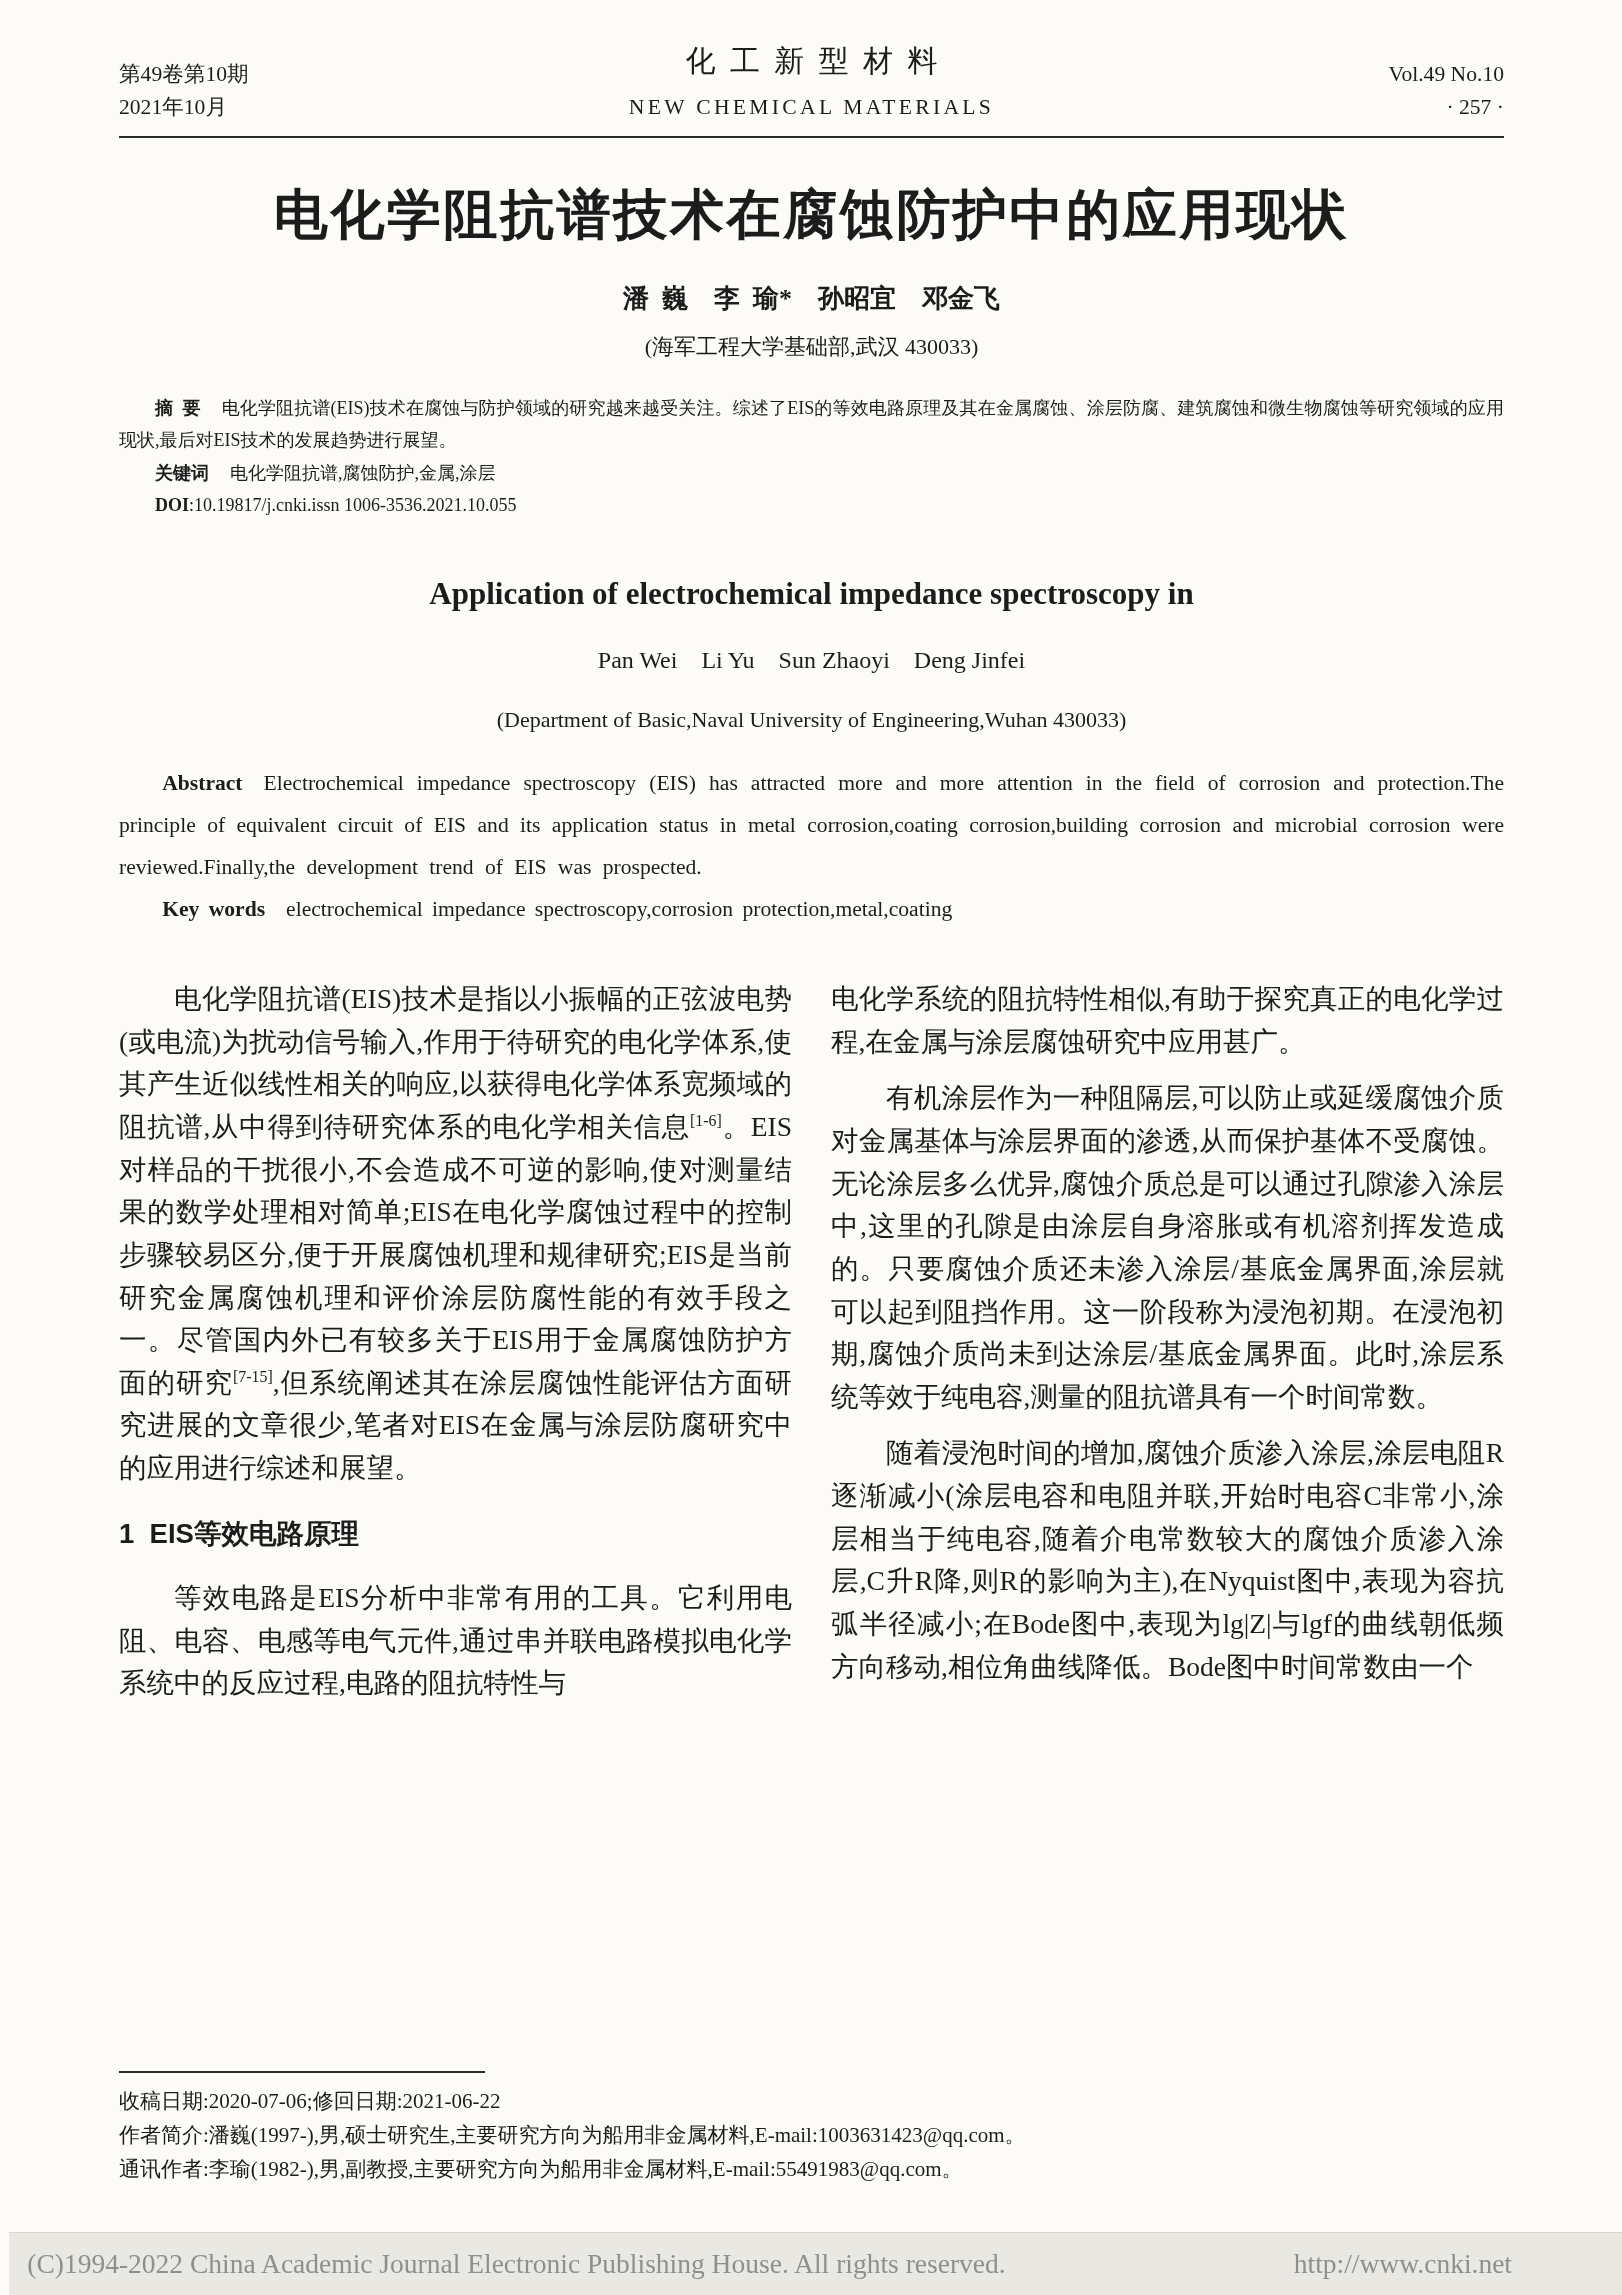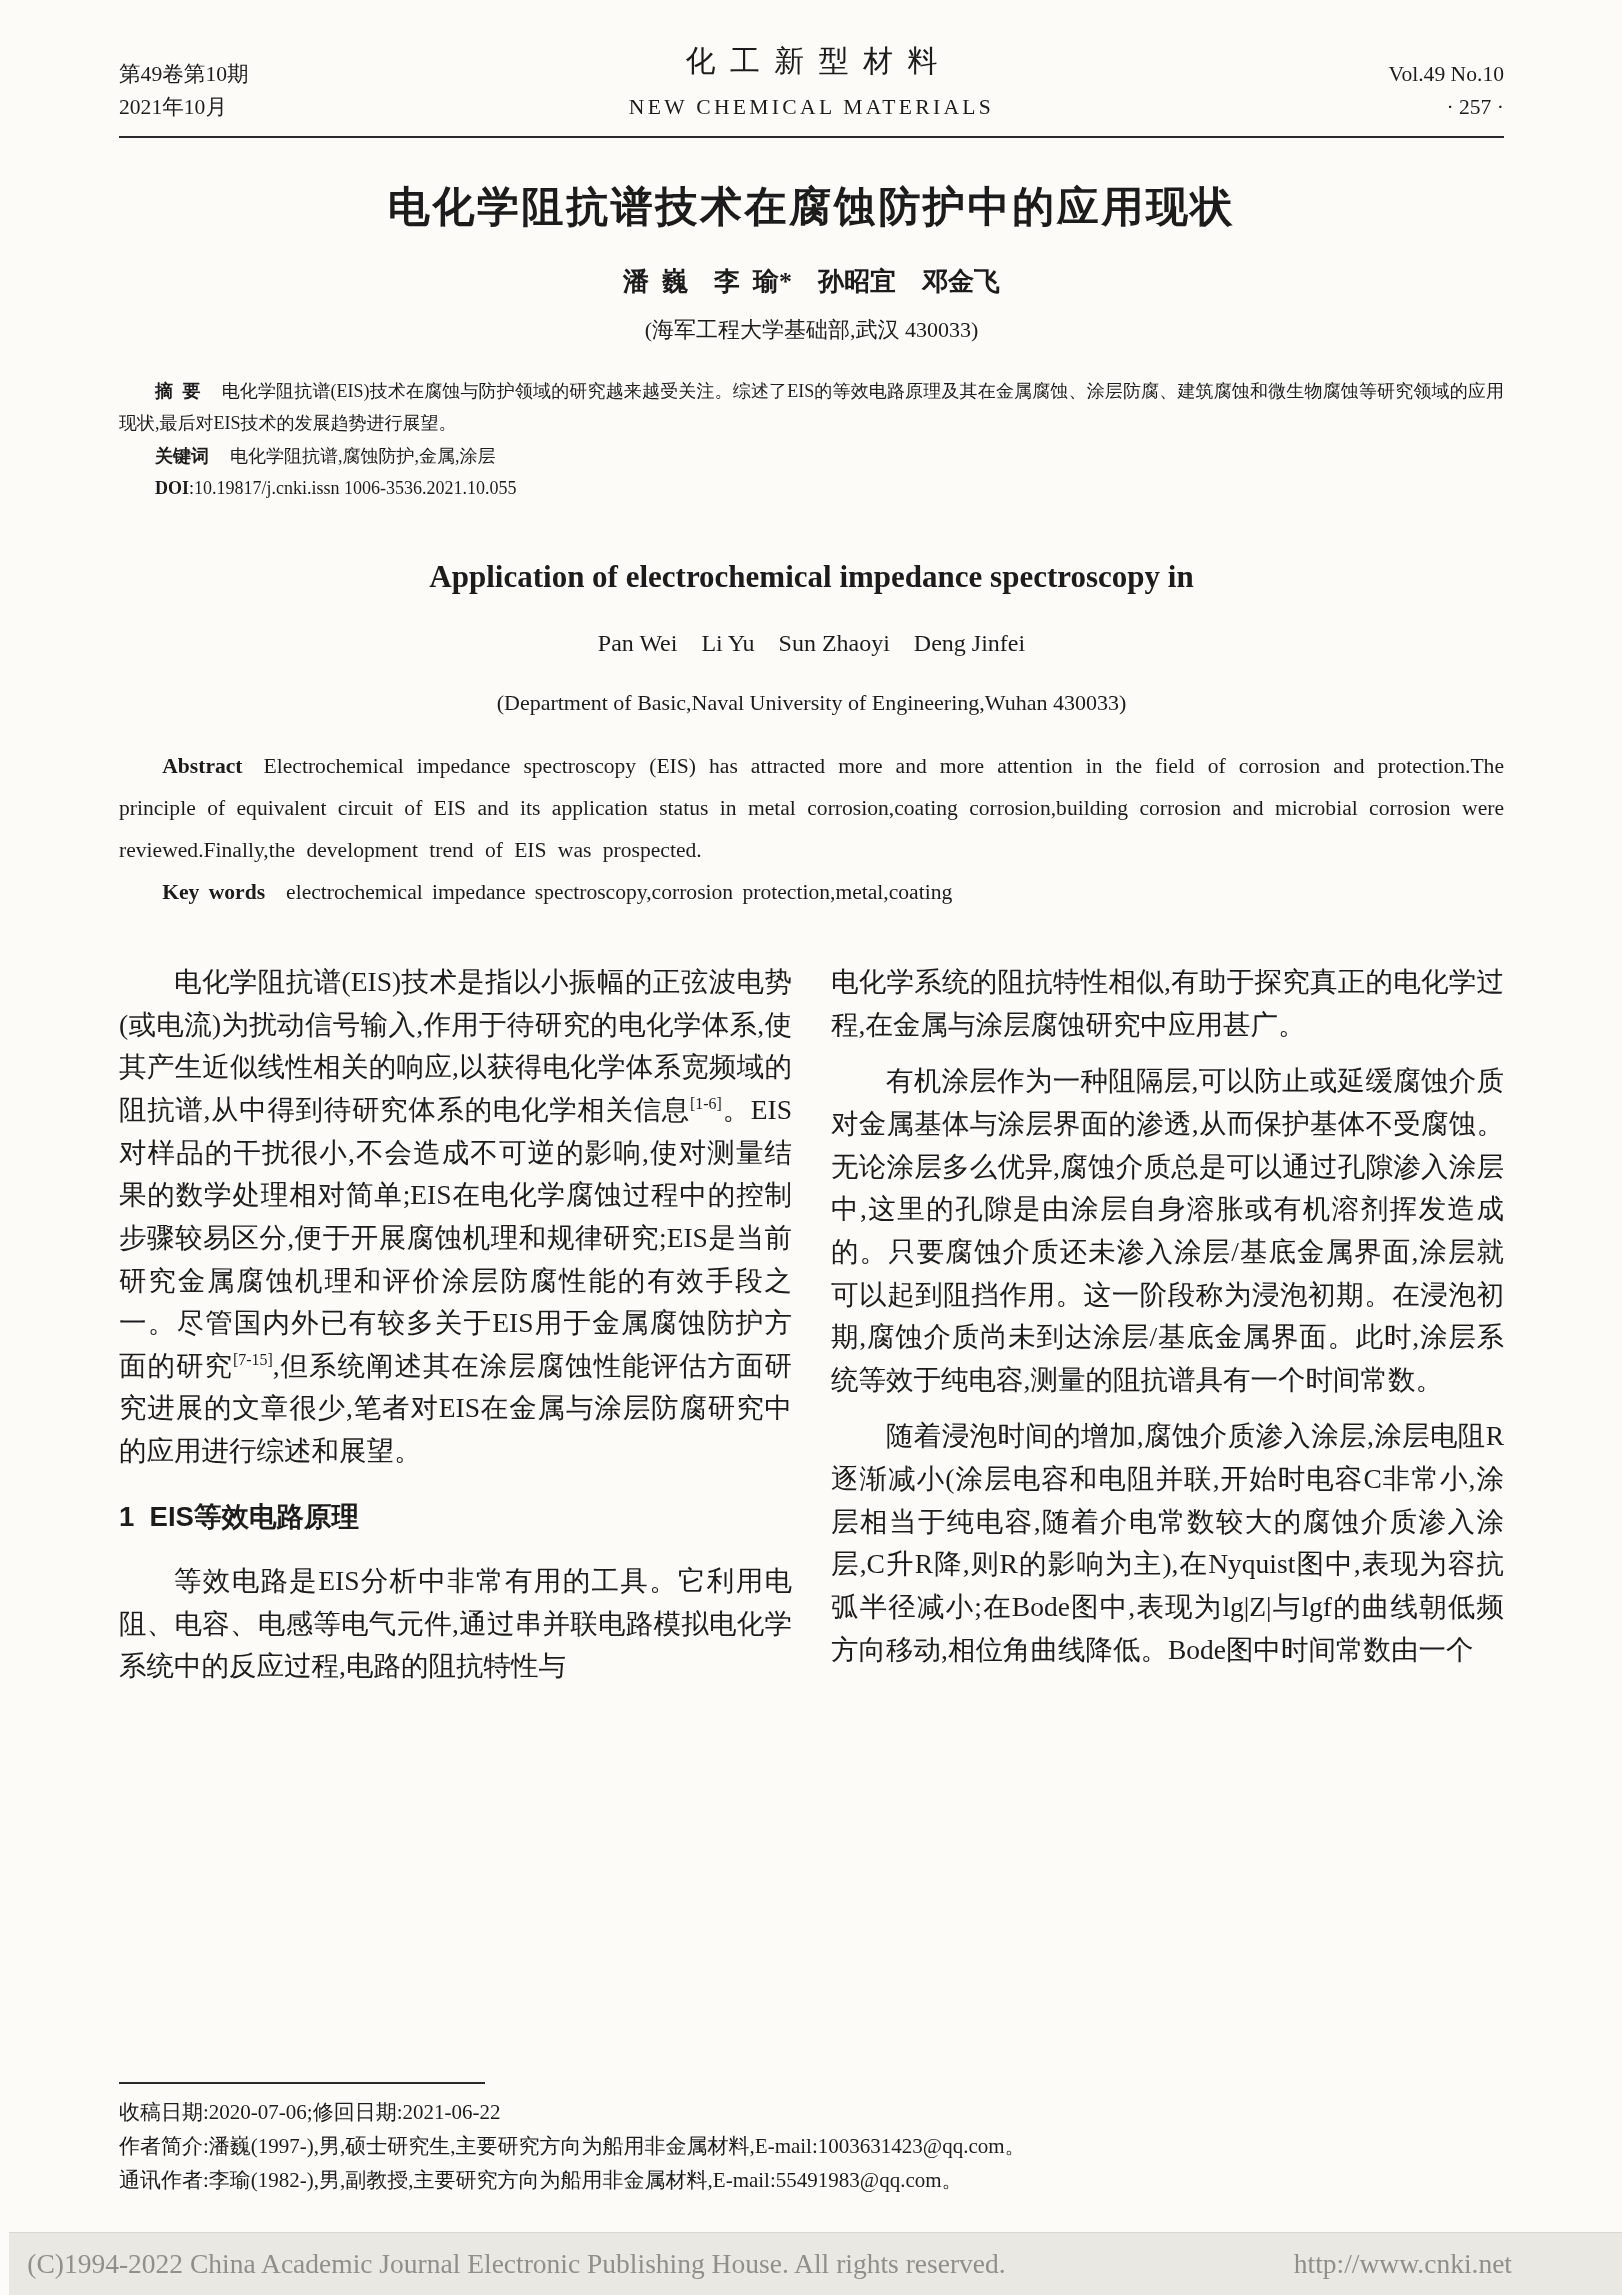--- a/index.html
+++ b/index.html
@@ -27,21 +27,21 @@
   .header-left  { width: 281px; text-align: left; }
   .header-right { width: 281px; text-align: right; }
   .header-center { text-align: center; flex: 1; }
   .journal-cn { font-size: 30px; letter-spacing: 14.4px; text-indent: 14.4px; margin-bottom: 6.5px; }
   .journal-en { font-size: 21.6px; letter-spacing: 3.3px; }
   .header-rule { border-top: 2px solid #2a2a2a; margin-top: 11.8px; }
 
   
   .title-cn {
     font-family: "Liberation Sans", "DejaVu Sans", sans-serif;
-    font-size: 42px;
+    font-size: 54px;
     font-weight: 700;
     letter-spacing: 2.6px;
     text-align: center;
     margin-top: 41px;
   }
   .authors-cn {
     text-align: center;
     margin-top: 29px;
     font-size: 26px;
     font-weight: 700;
@@ -96,21 +96,21 @@
     font-weight: 700;
     margin: 23.6px 0 21px 0;
     white-space: pre-wrap;
   }
 
   
   .footnotes {
     position: absolute;
     left: 119px;
     right: 119px;
-    bottom: 98px;
+    bottom: 109px;
     font-size: 21px;
     line-height: 1.62;
   }
   .footnote-rule { width: 366px; border-top: 2px solid #2a2a2a; margin-bottom: 10.5px; }
 
   
   .cnki-footer {
     position: absolute;
     left: 9px; right: 0; bottom: 0;
     height: 63px;

